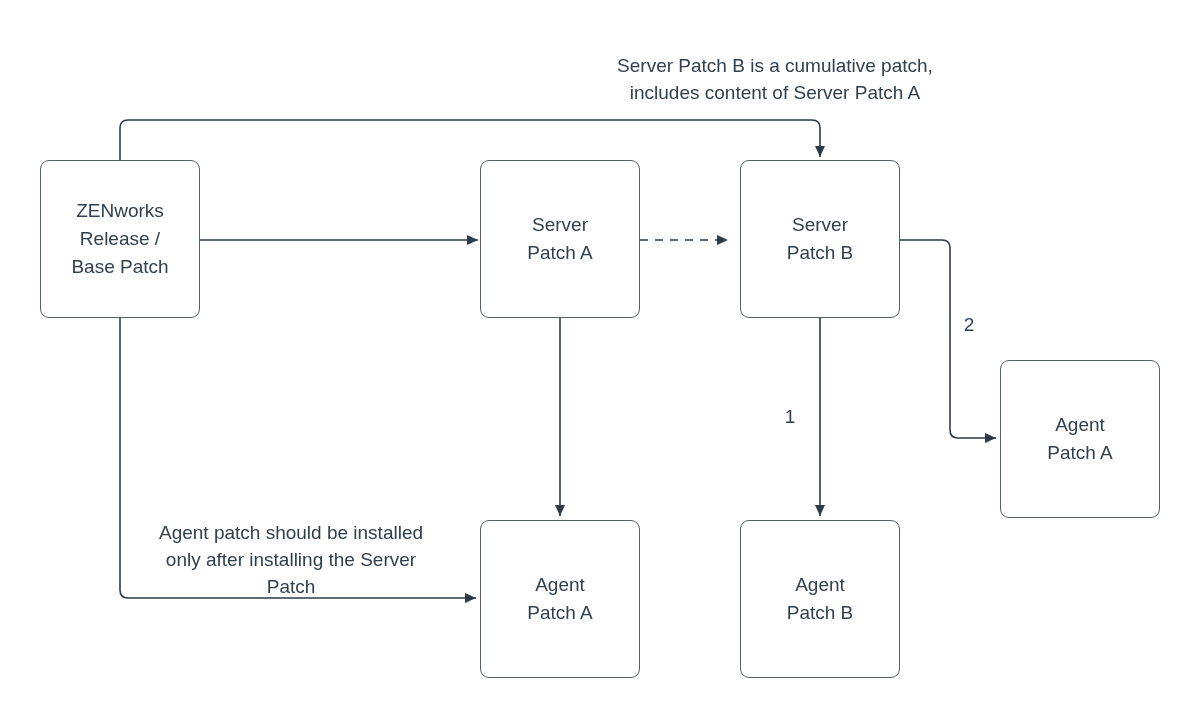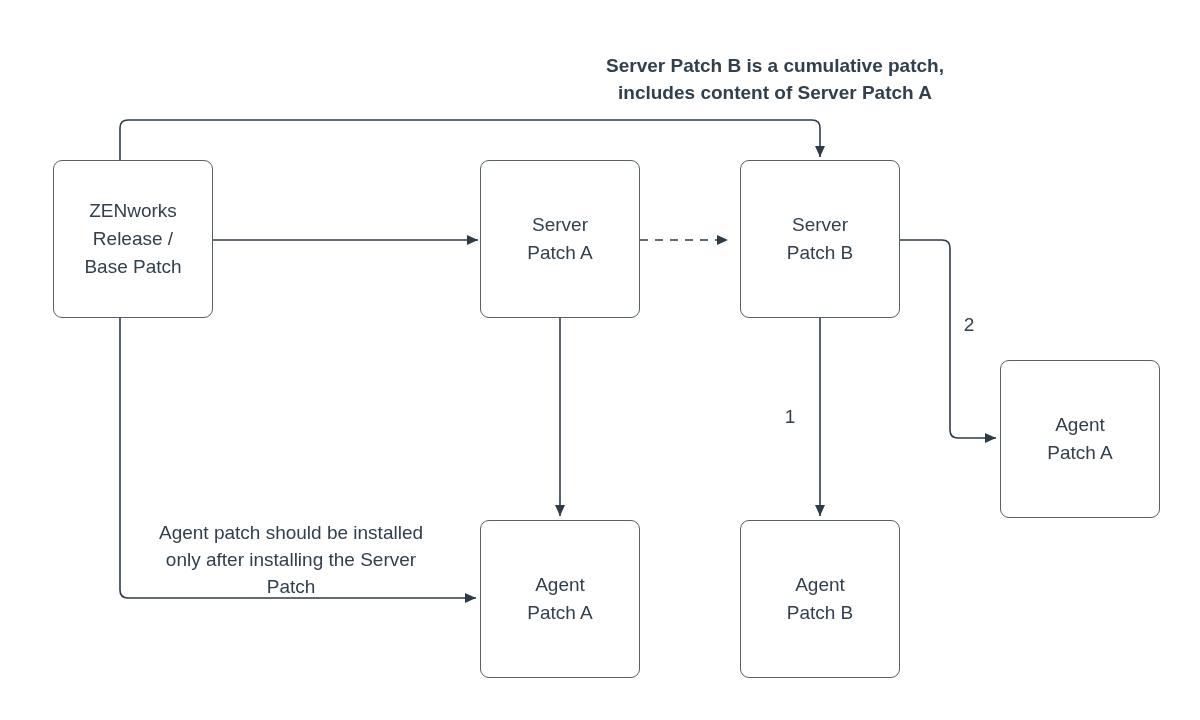--- a/index.html
+++ b/index.html
@@ -80,21 +80,21 @@
 
     <path class="edge" d="M560 318 V516" marker-end="url(#arrow)"></path>
 
     <path class="edge" d="M820 318 V516" marker-end="url(#arrow)"></path>
 
     <path class="edge" d="M900 240 H942 Q950 240 950 248 V430 Q950 438 958 438 H996" marker-end="url(#arrow)"></path>
 
     <path class="edge" d="M120 318 V590 Q120 598 128 598 H476" marker-end="url(#arrow)"></path>
   </svg>
 
-  <div class="node" style="left:40px;top:160px;margin-left:13px;">
+  <div class="node" style="left:40px;top:160px;">
     <span class="node-label">ZENworks
 Release /
 Base Patch</span>
   </div>
 
   <div class="node" style="left:480px;top:160px;">
     <span class="node-label">Server
 Patch A</span>
   </div>
 
@@ -111,21 +111,21 @@
   <div class="node" style="left:740px;top:520px;">
     <span class="node-label">Agent
 Patch B</span>
   </div>
 
   <div class="node" style="left:1000px;top:360px;">
     <span class="node-label">Agent
 Patch A</span>
   </div>
 
-  <div class="note" style="left:565px;top:52px;width:420px;font-weight:bold;">Server Patch B is a cumulative patch,
+  <div class="note" style="left:565px;top:52px;width:420px;">Server Patch B is a cumulative patch,
 includes content of Server Patch A</div>
 
   <div class="note" style="left:116px;top:519px;width:350px;">Agent patch should be installed
 only after installing the Server
 Patch</div>
 
   <div class="edge-label" style="left:775px;top:405px;">1</div>
 
   <div class="edge-label" style="left:954px;top:313px;">2</div>
 

